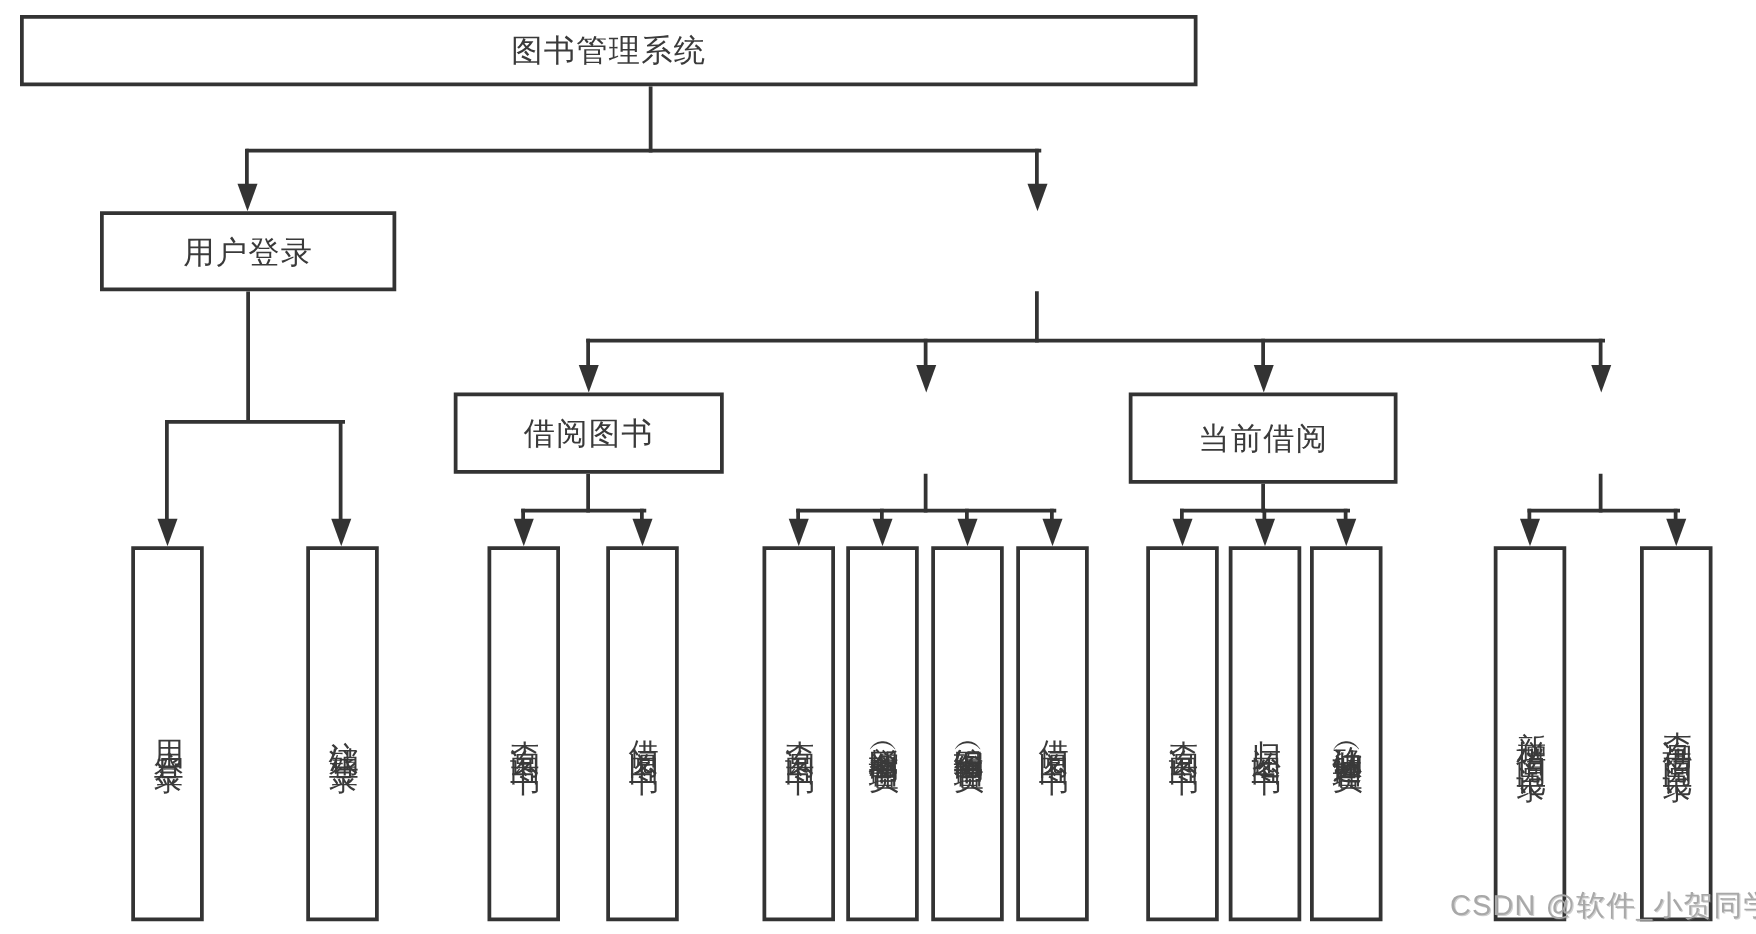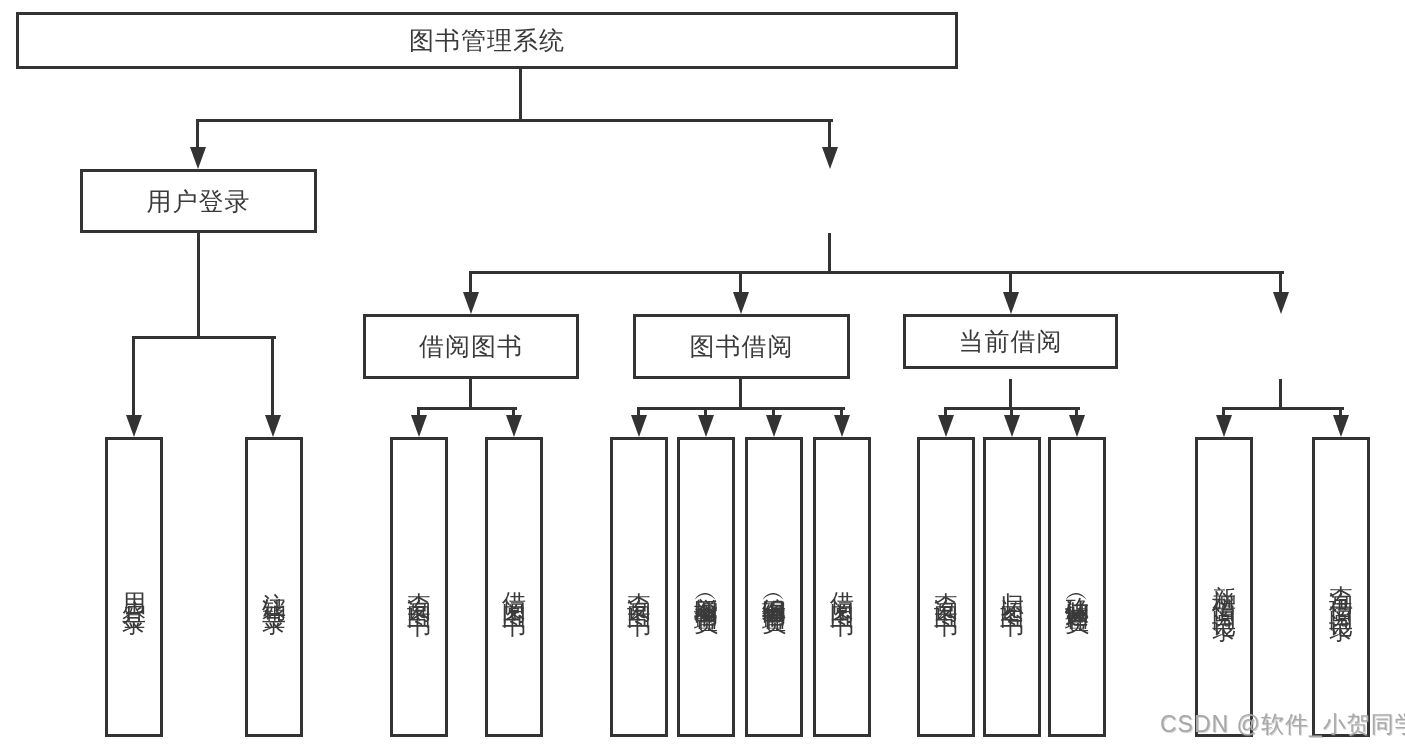--- a/index.html
+++ b/index.html
@@ -144,24 +144,21 @@
     <span class="hlabel">图书管理系统</span>
   </div>
 
   <div class="box" style="left:80px; top:169px; width:237px; height:64px;">
     <span class="hlabel">用户登录</span>
   </div>
 
   <div class="box" style="left:363px; top:314px; width:216px; height:65px;">
     <span class="hlabel">借阅图书</span>
   </div>
-  <div class="box" style="left:633px; top:314px; width:217px; height:65px;">
-    <span class="hlabel">图书借阅</span>
-  </div>
-  <div class="box" style="left:903px; top:314px; width:215px; height:55px;">
+  <div class="box" style="left:903px; top:314px; width:215px; height:73px;">
     <span class="hlabel">当前借阅</span>
   </div>
 
   <div class="box" style="left:105px; top:437px; width:58px; height:300px;">
     <span class="vlabel">用户登录</span>
   </div>
   <div class="box" style="left:245px; top:437px; width:58px; height:300px;">
     <span class="vlabel">注销登录</span>
   </div>
 

